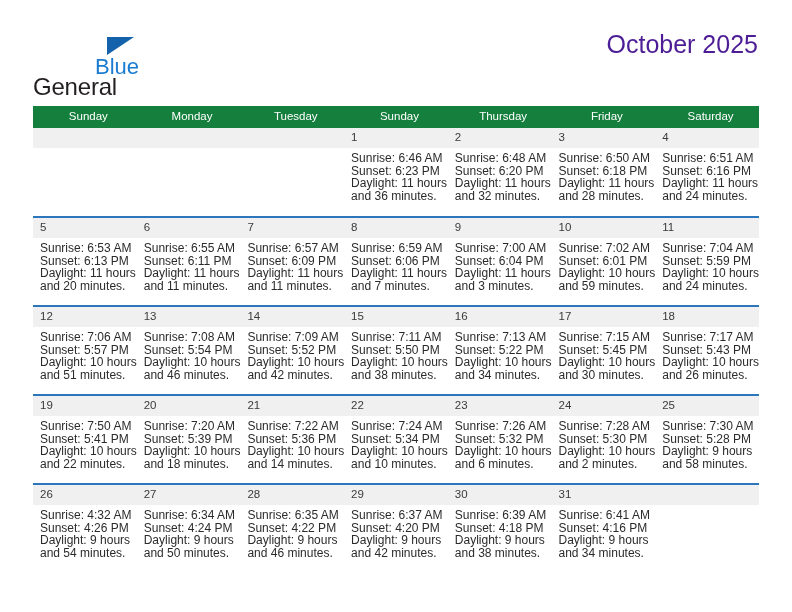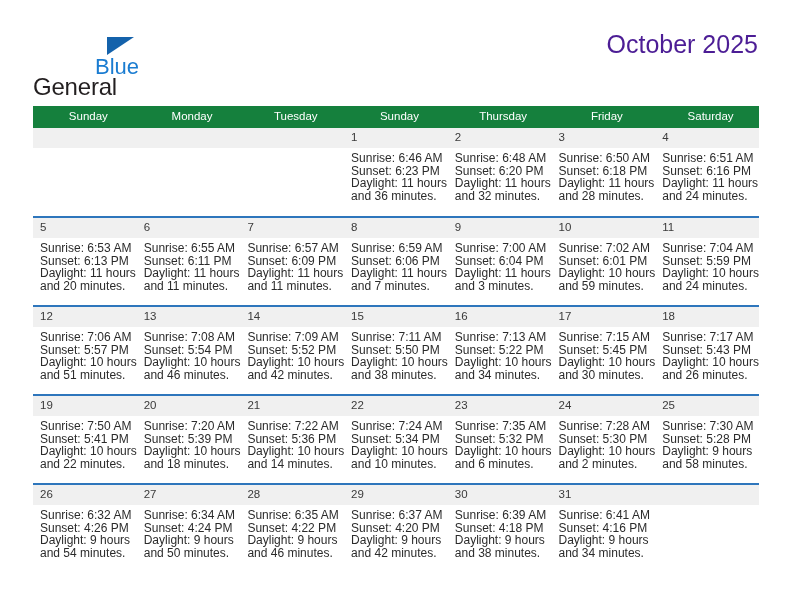--- a/index.html
+++ b/index.html
@@ -377,21 +377,21 @@
             <div class="info">
               <div>Sunrise: 7:24 AM</div>
               <div>Sunset: 5:34 PM</div>
               <div>Daylight: 10 hours</div>
               <div>and 10 minutes.</div>
             </div>
           </td>
           <td>
             <div class="daynum">23</div>
             <div class="info">
-              <div>Sunrise: 7:35 AM</div>
+              <div>Sunrise: 7:26 AM</div>
               <div>Sunset: 5:32 PM</div>
               <div>Daylight: 10 hours</div>
               <div>and 6 minutes.</div>
             </div>
           </td>
           <td>
             <div class="daynum">24</div>
             <div class="info">
               <div>Sunrise: 7:28 AM</div>
               <div>Sunset: 5:30 PM</div>
@@ -406,21 +406,21 @@
               <div>Sunset: 5:28 PM</div>
               <div>Daylight: 9 hours</div>
               <div>and 58 minutes.</div>
             </div>
           </td>
         </tr>
         <tr class="week">
           <td>
             <div class="daynum">26</div>
             <div class="info">
-              <div>Sunrise: 6:32 AM</div>
+              <div>Sunrise: 4:32 AM</div>
               <div>Sunset: 4:26 PM</div>
               <div>Daylight: 9 hours</div>
               <div>and 54 minutes.</div>
             </div>
           </td>
           <td>
             <div class="daynum">27</div>
             <div class="info">
               <div>Sunrise: 6:34 AM</div>
               <div>Sunset: 4:24 PM</div>

